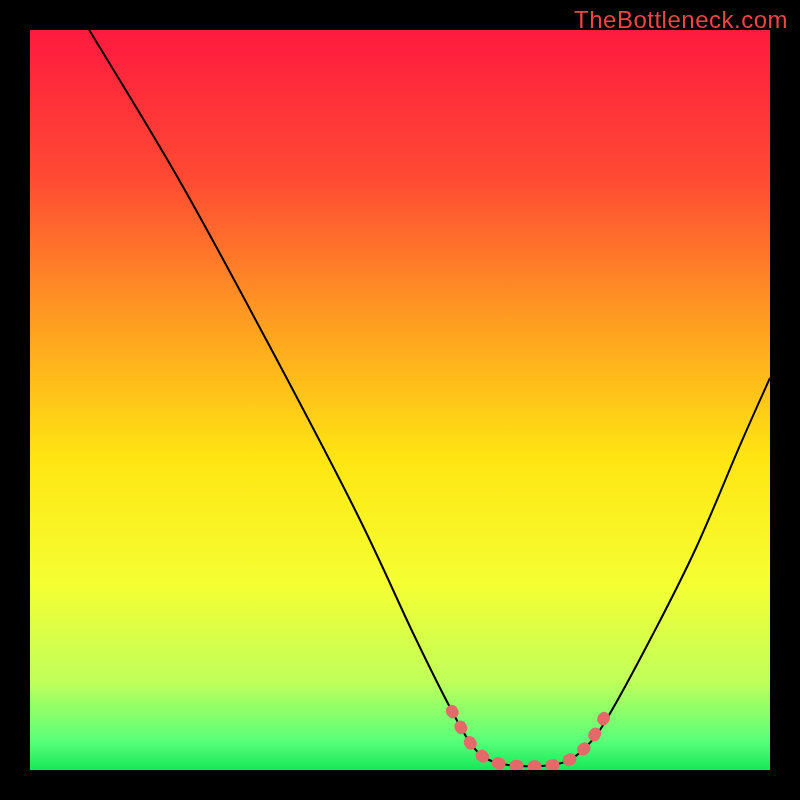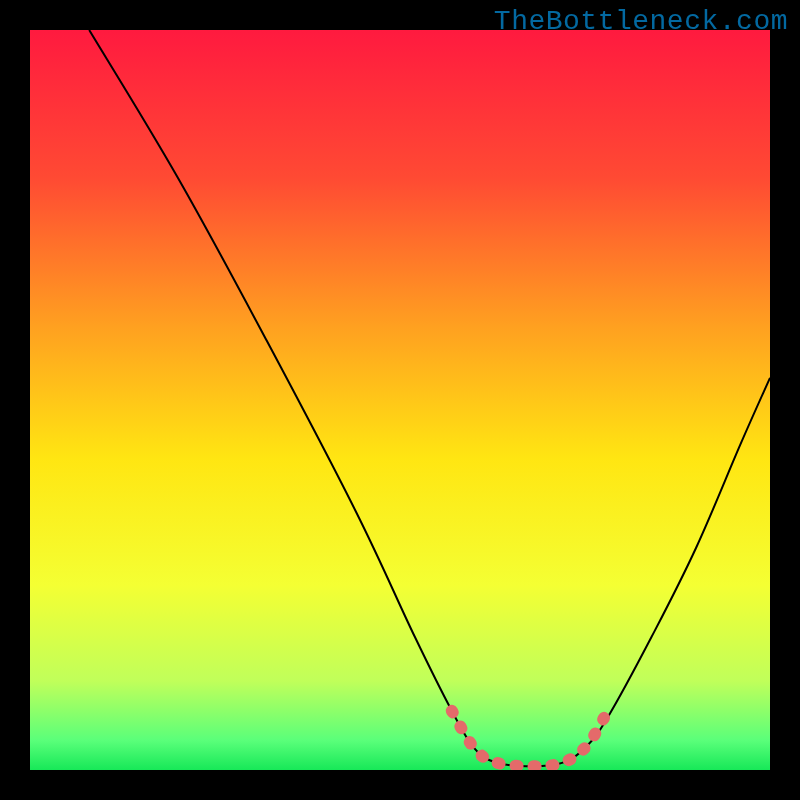--- a/index.html
+++ b/index.html
@@ -13,27 +13,26 @@
   .chart-wrap {
     position: relative;
     width: 800px;
     height: 800px;
     background: #000;
   }
   .watermark {
     position: absolute;
     top: 6px;
     right: 12px;
-    color: #0369a1;
-    font-size: 28px;
+    color: #ef4444;
+    font-size: 24px;
     font-weight: 500;
     letter-spacing: 0.5px;
     user-select: none;
     z-index: 5;
-    font-family: Liberation Mono, monospace;
   }
   svg.plot {
     position: absolute;
     left: 30px;
     top: 30px;
     width: 740px;
     height: 740px;
     display: block;
   }
 </style>

